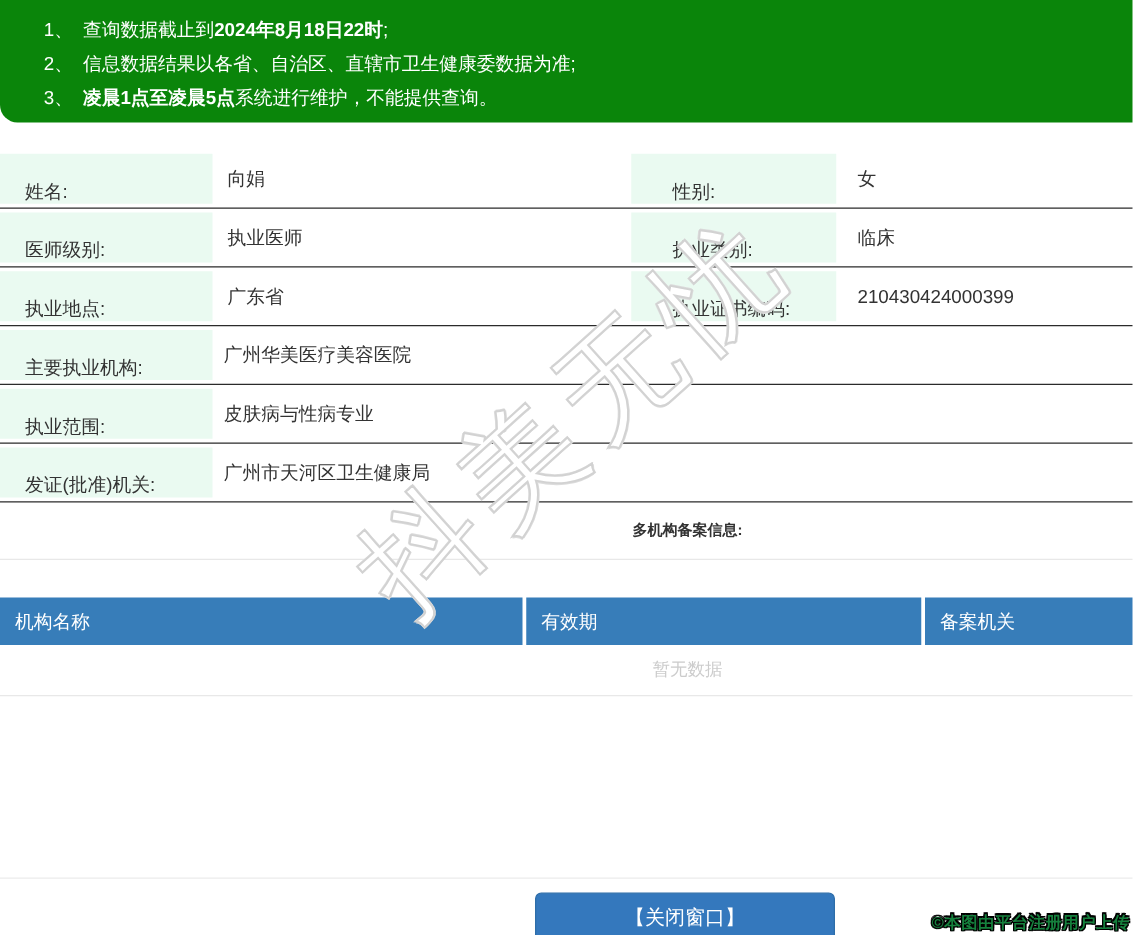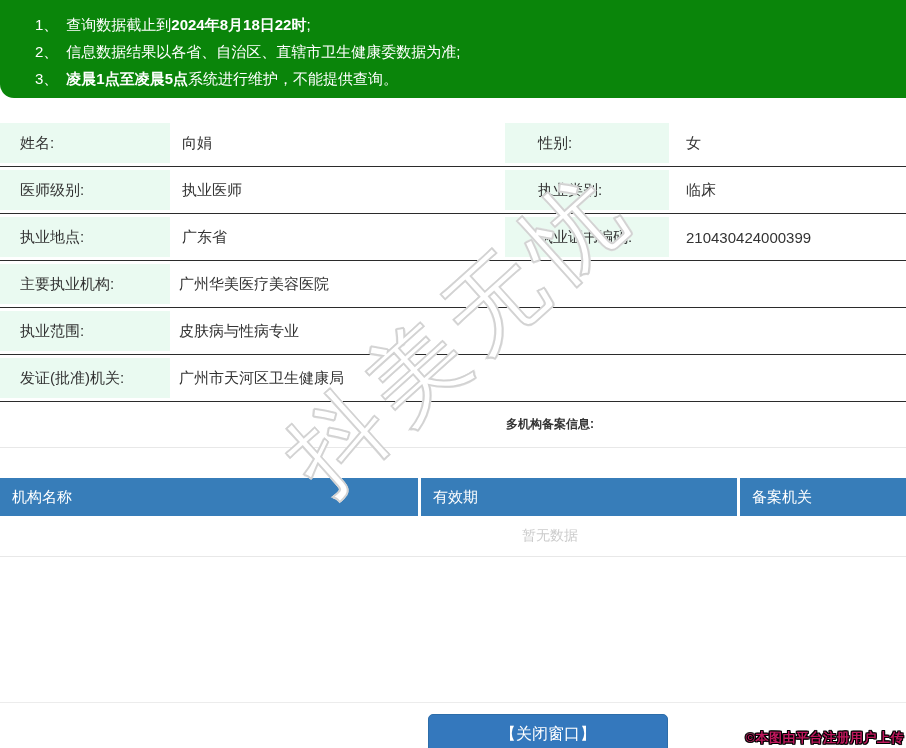--- a/index.html
+++ b/index.html
@@ -11,21 +11,21 @@
   .banner { width:1100px; height:98px; background:#0a850a; color:#fff;
     border-radius:0 0 0 14px; padding:11px 0 0 35px; font-size:15px; }
   .banner .line { line-height:27px; white-space:nowrap; }
   .banner .num { margin-right:8px; }
   .banner b { font-weight:bold; }
 
   
   .info { margin-top:22px; width:1100px; }
   .irow { height:47px; border-bottom:1px solid #2b2b2b; display:flex; align-items:stretch; }
   .cell { display:flex; align-items:center; font-size:15px; }
-  .label { background:#eafaf1; margin:3px 0; }
+  .label { background:#eafaf1; margin:3px 0;align-items:flex-end; }
   .l1 { width:170px; padding-left:20px; }
   .v1 { width:335px; padding-left:12px; }
   .l2 { width:164px; padding-left:33px; }
   .v2 { flex:1; padding-left:17px; }
   .vspan { flex:1; padding-left:9px; }
   .subhead-row { height:46px; border-bottom:1px solid #e8e8e8; display:flex;
     align-items:center; justify-content:center; }
   .subhead { font-weight:bold; font-size:12px; }
 
   
@@ -39,21 +39,21 @@
   .rempty { height:41px; border-bottom:1px solid #e8e8e8; display:flex; align-items:center;
     justify-content:center; color:#ccc; font-size:14px; }
 
   
   .footer-sep { position:absolute; left:0; top:702px; width:1100px; height:0;
     border-top:1px solid #ececec; }
   .close-btn { position:absolute; left:428px; top:714px; width:240px; height:40px;
     background:#3478bd; color:#fff; border:1px solid #2d6da9; border-radius:5px;
     font-size:16px; font-family:inherit; cursor:pointer; }
   .copyright { position:absolute; right:2px; bottom:1px; font-size:13px; font-weight:bold;
-    color:#be185d; letter-spacing:0.5px;
+    color:#15803d; letter-spacing:0.5px;
     text-shadow:-1px -1px 0 #000, 1px -1px 0 #000, -1px 1px 0 #000, 1px 1px 0 #000,
       0 -1px 0 #000, 0 1px 0 #000, -1px 0 0 #000, 1px 0 0 #000; }
 
   
   .watermark { position:absolute; left:250px; top:270px; transform:rotate(-42deg);
     font-size:95px; letter-spacing:10px; white-space:nowrap; color:#fff;
     -webkit-text-stroke:1.5px #d2d2d2;
     text-shadow:-1px -1px 0 #dcdcdc, 1px -1px 0 #dcdcdc, -1px 1px 0 #dcdcdc, 1px 1px 0 #dcdcdc;
     z-index:5; pointer-events:none; user-select:none; }
 </style>

